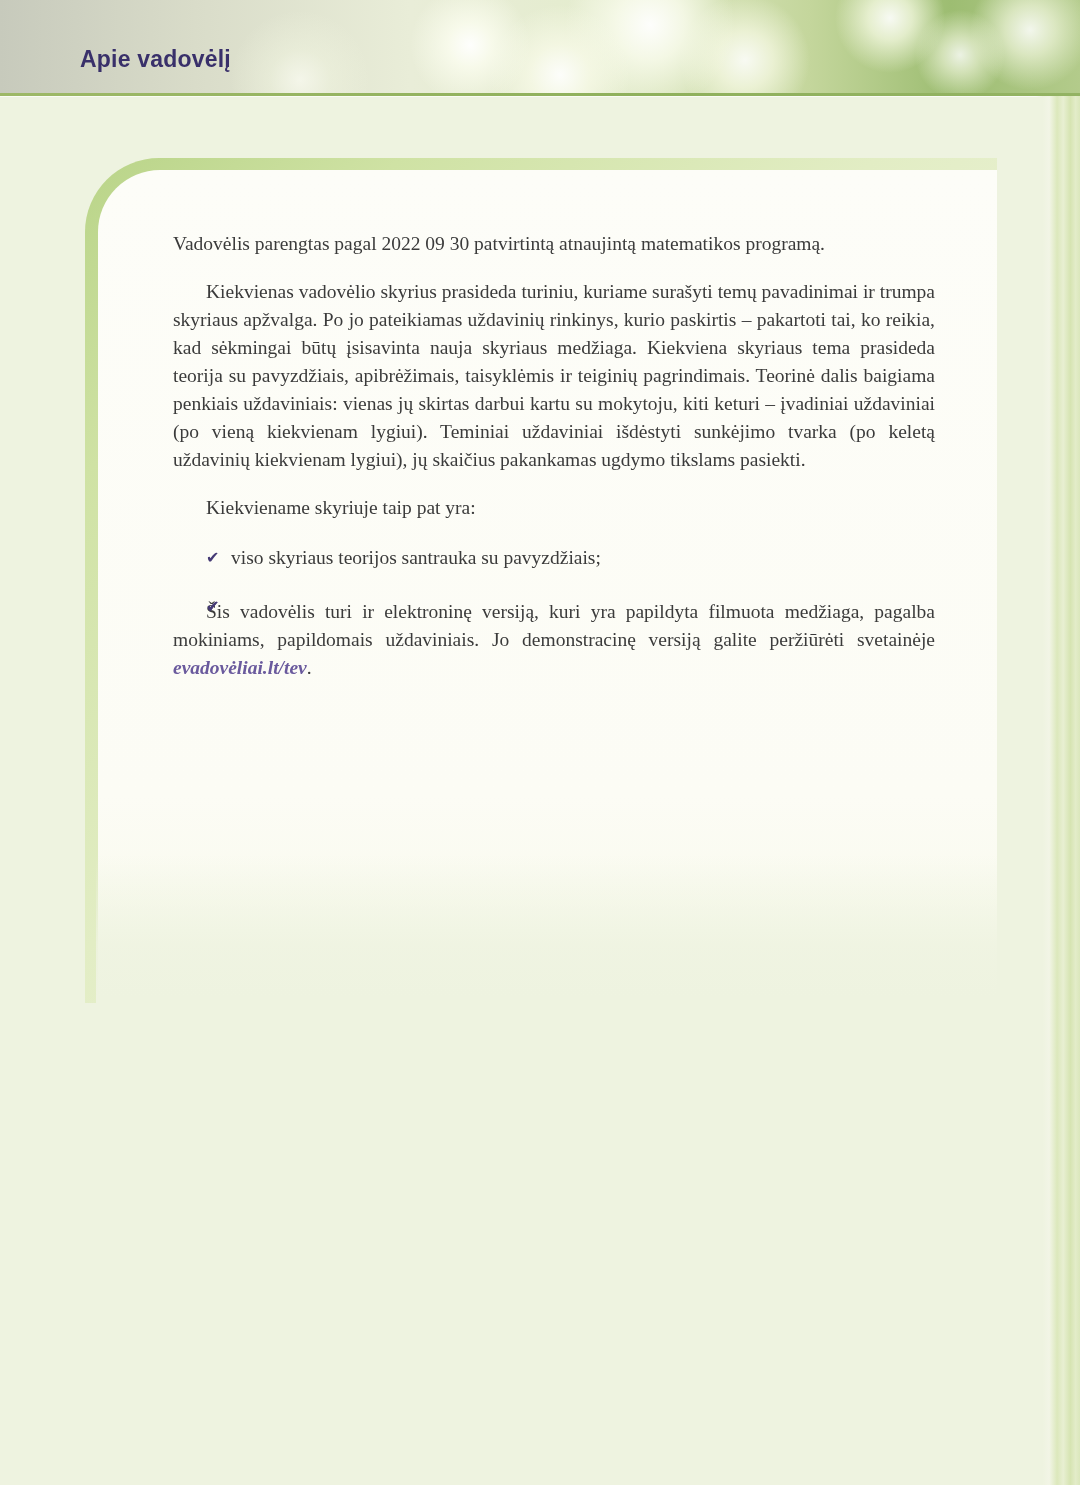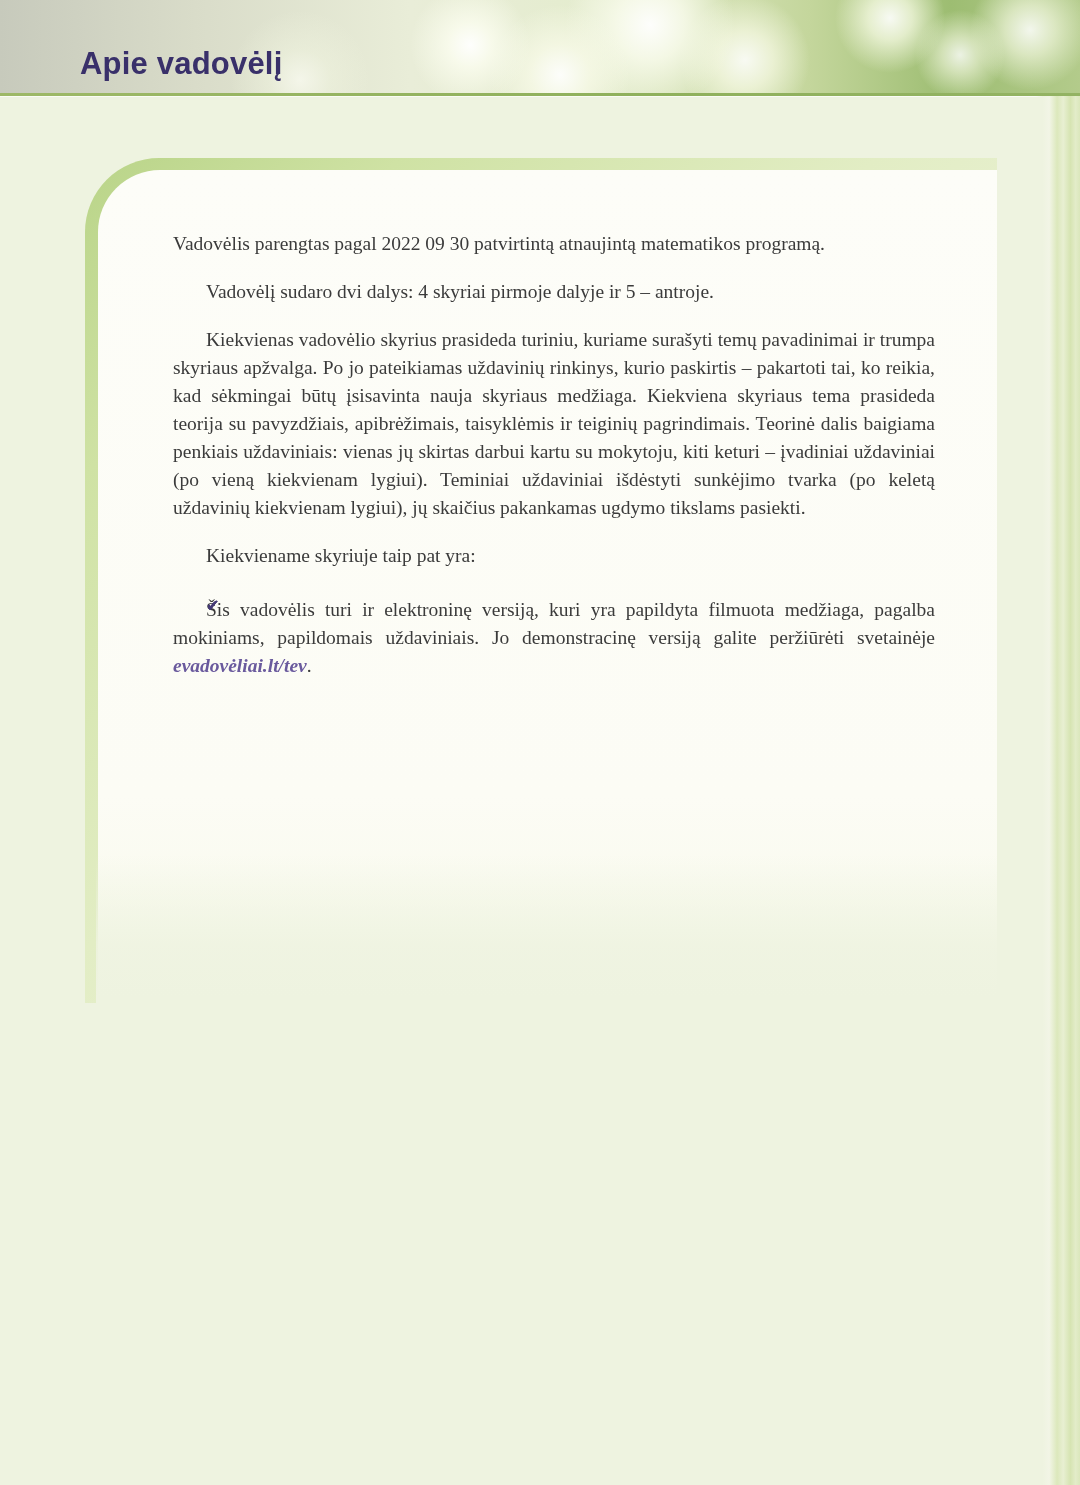--- a/index.html
+++ b/index.html
@@ -39,21 +39,21 @@
     height: 3px;
     background: linear-gradient(to right, #9db867, #8fb05c 60%, #93b363);
     box-shadow: 0 1px 0 rgba(255,255,255,0.7);
   }
   .page-title {
     position: absolute;
     left: 80px;
     top: 46px;
     margin: 0;
     font-family: "Liberation Sans", sans-serif;
-    font-size: 31px;
+    font-size: 23px;
     font-weight: bold;
     color: #39306a;
     letter-spacing: 0.2px;
   }
 
   
   .right-edge-stripe {
     position: absolute;
     top: 96px;
     right: 0;
@@ -154,28 +154,28 @@
 </div>
 <div class="header-rule"></div>
 <div class="right-edge-stripe"></div>
 
 <div class="content-card">
   <div class="content-card-inner">
     <div class="text-block">
 
       <p class="para">Vadovėlis parengtas pagal 2022 09 30 patvirtintą atnaujintą matematikos programą.</p>
 
-      <p class="para indent">Vadovėlį sudaro dvi dalys: 4 skyriai pirmoje dalyje ir 5 – antroje.</p>
 
       <p class="para indent">Kiekvienas vadovėlio skyrius prasideda turiniu, kuriame surašyti temų pavadinimai ir trumpa skyriaus apžvalga. Po jo pateikiamas uždavinių rinkinys, kurio paskirtis – pakartoti tai, ko reikia, kad sėkmingai būtų įsisavinta nauja skyriaus medžiaga. Kiekviena skyriaus tema prasideda teorija su pavyzdžiais, apibrėžimais, taisyklėmis ir teiginių pagrindimais. Teorinė dalis baigiama penkiais uždaviniais: vienas jų skirtas darbui kartu su mokytoju, kiti keturi – įvadiniai uždaviniai (po vieną kiekvienam lygiui). Teminiai uždaviniai išdėstyti sunkėjimo tvarka (po keletą uždavinių kiekvienam lygiui), jų skaičius pakankamas ugdymo tikslams pasiekti.</p>
 
       <p class="para indent no-bottom">Kiekviename skyriuje taip pat yra:</p>
 
       <div class="bullet-item">
         <span class="check">✔</span>
+        <span>viso skyriaus teorijos santrauka su pavyzdžiais;</span>
       </div>
 
       <div class="bullet-item">
         <span class="check">✔</span>
       </div>
 
       <div class="bullet-item">
         <span class="check">✔</span>
       </div>
 

